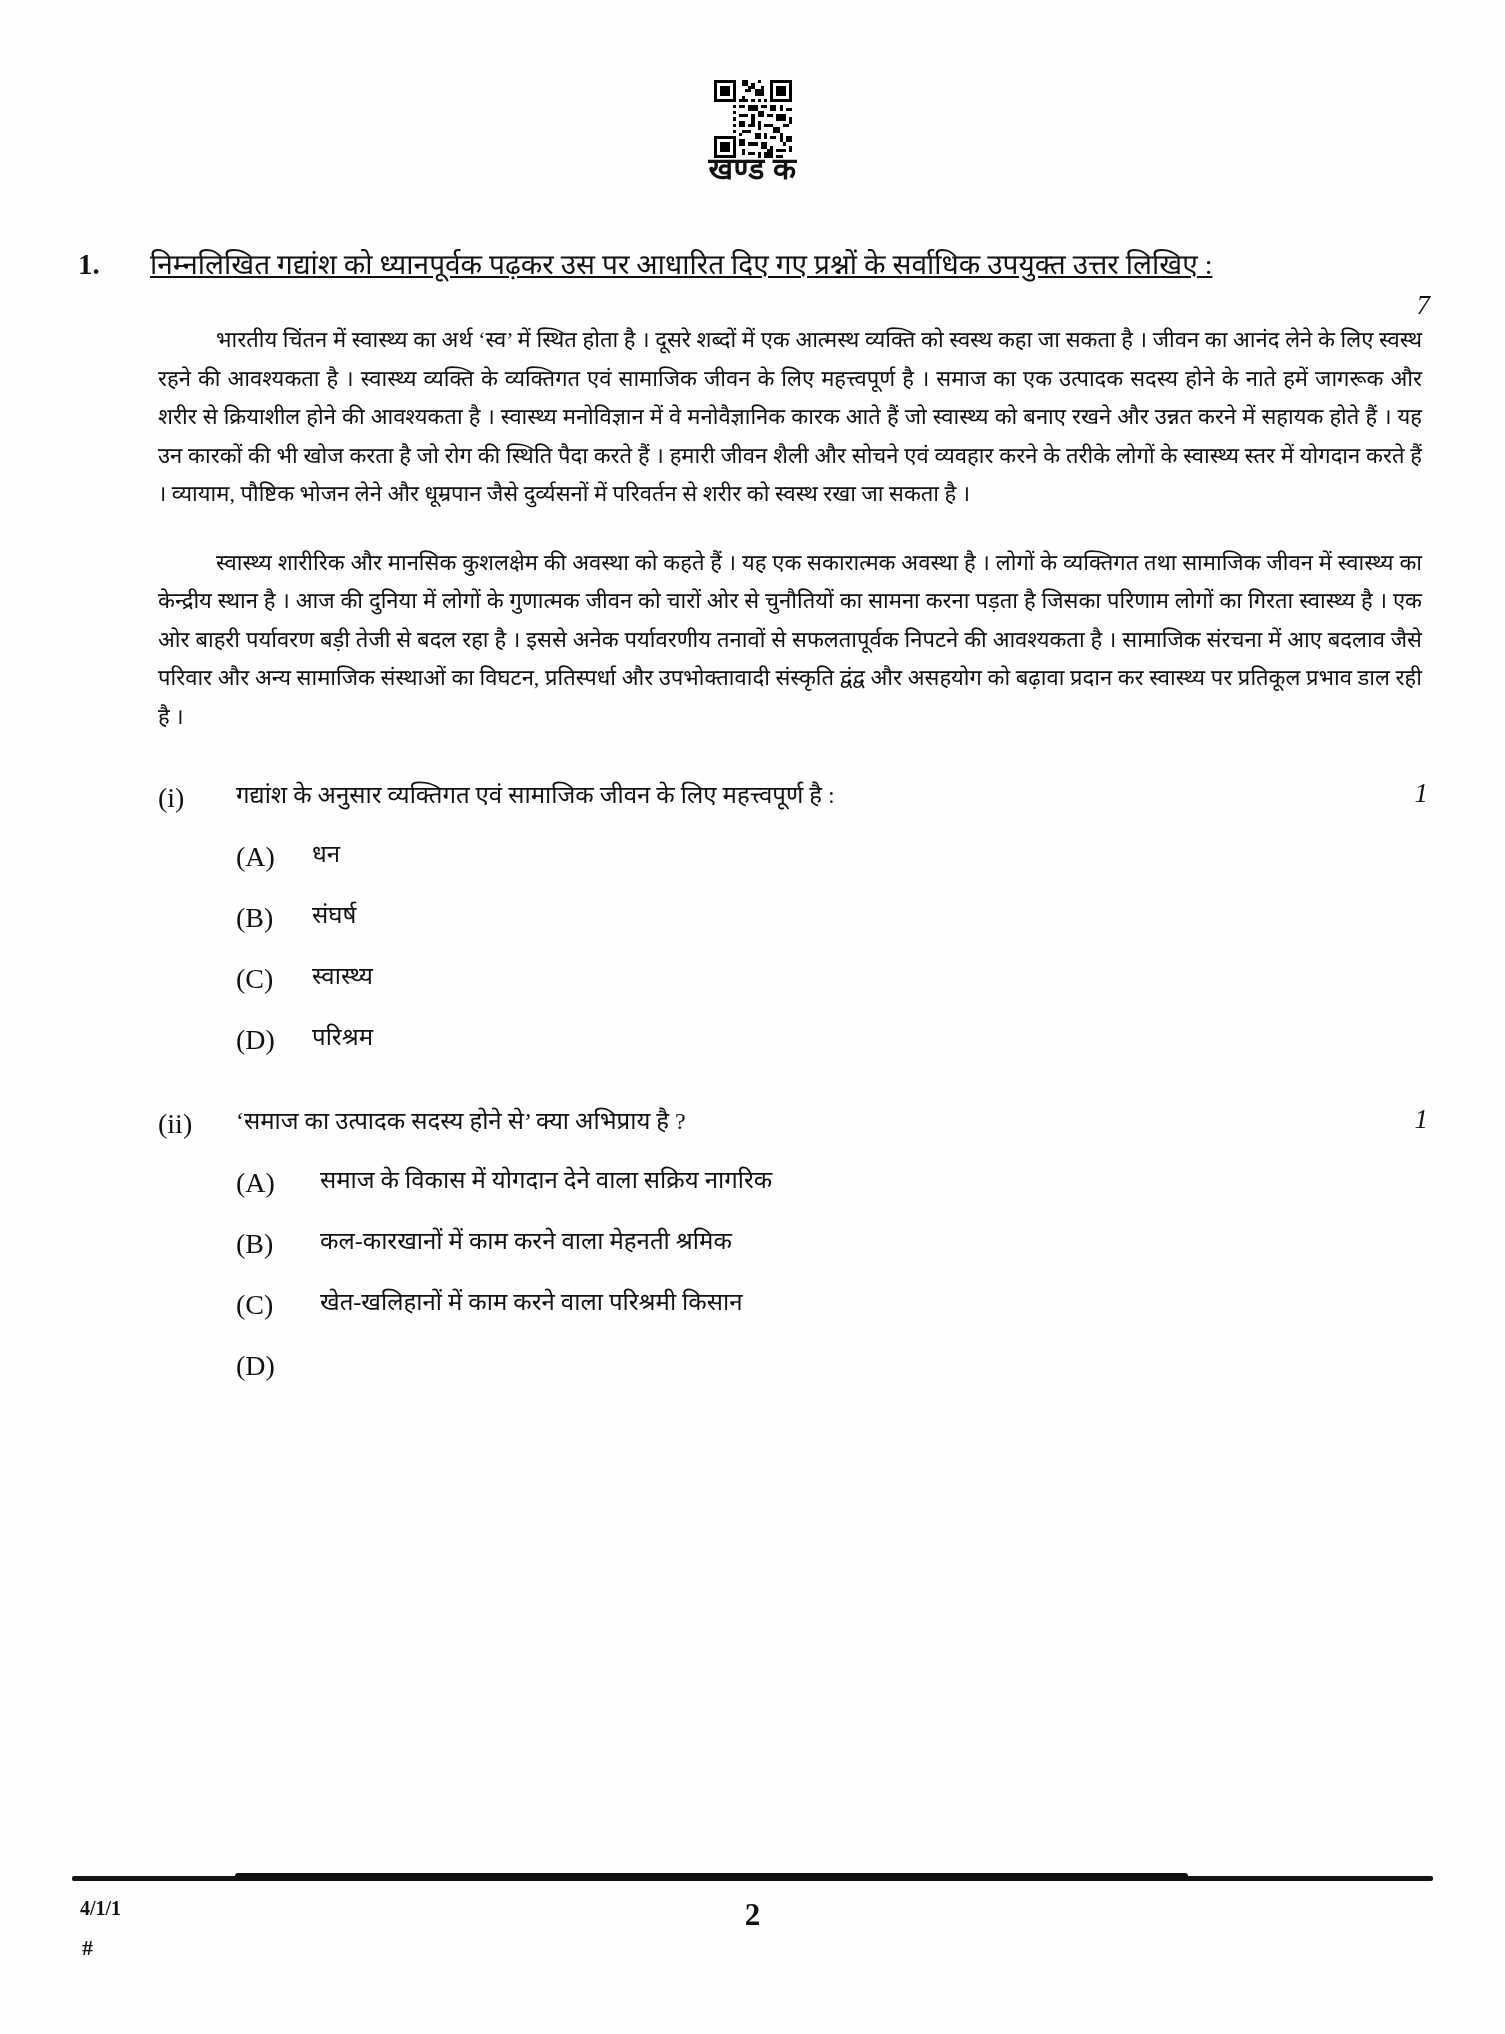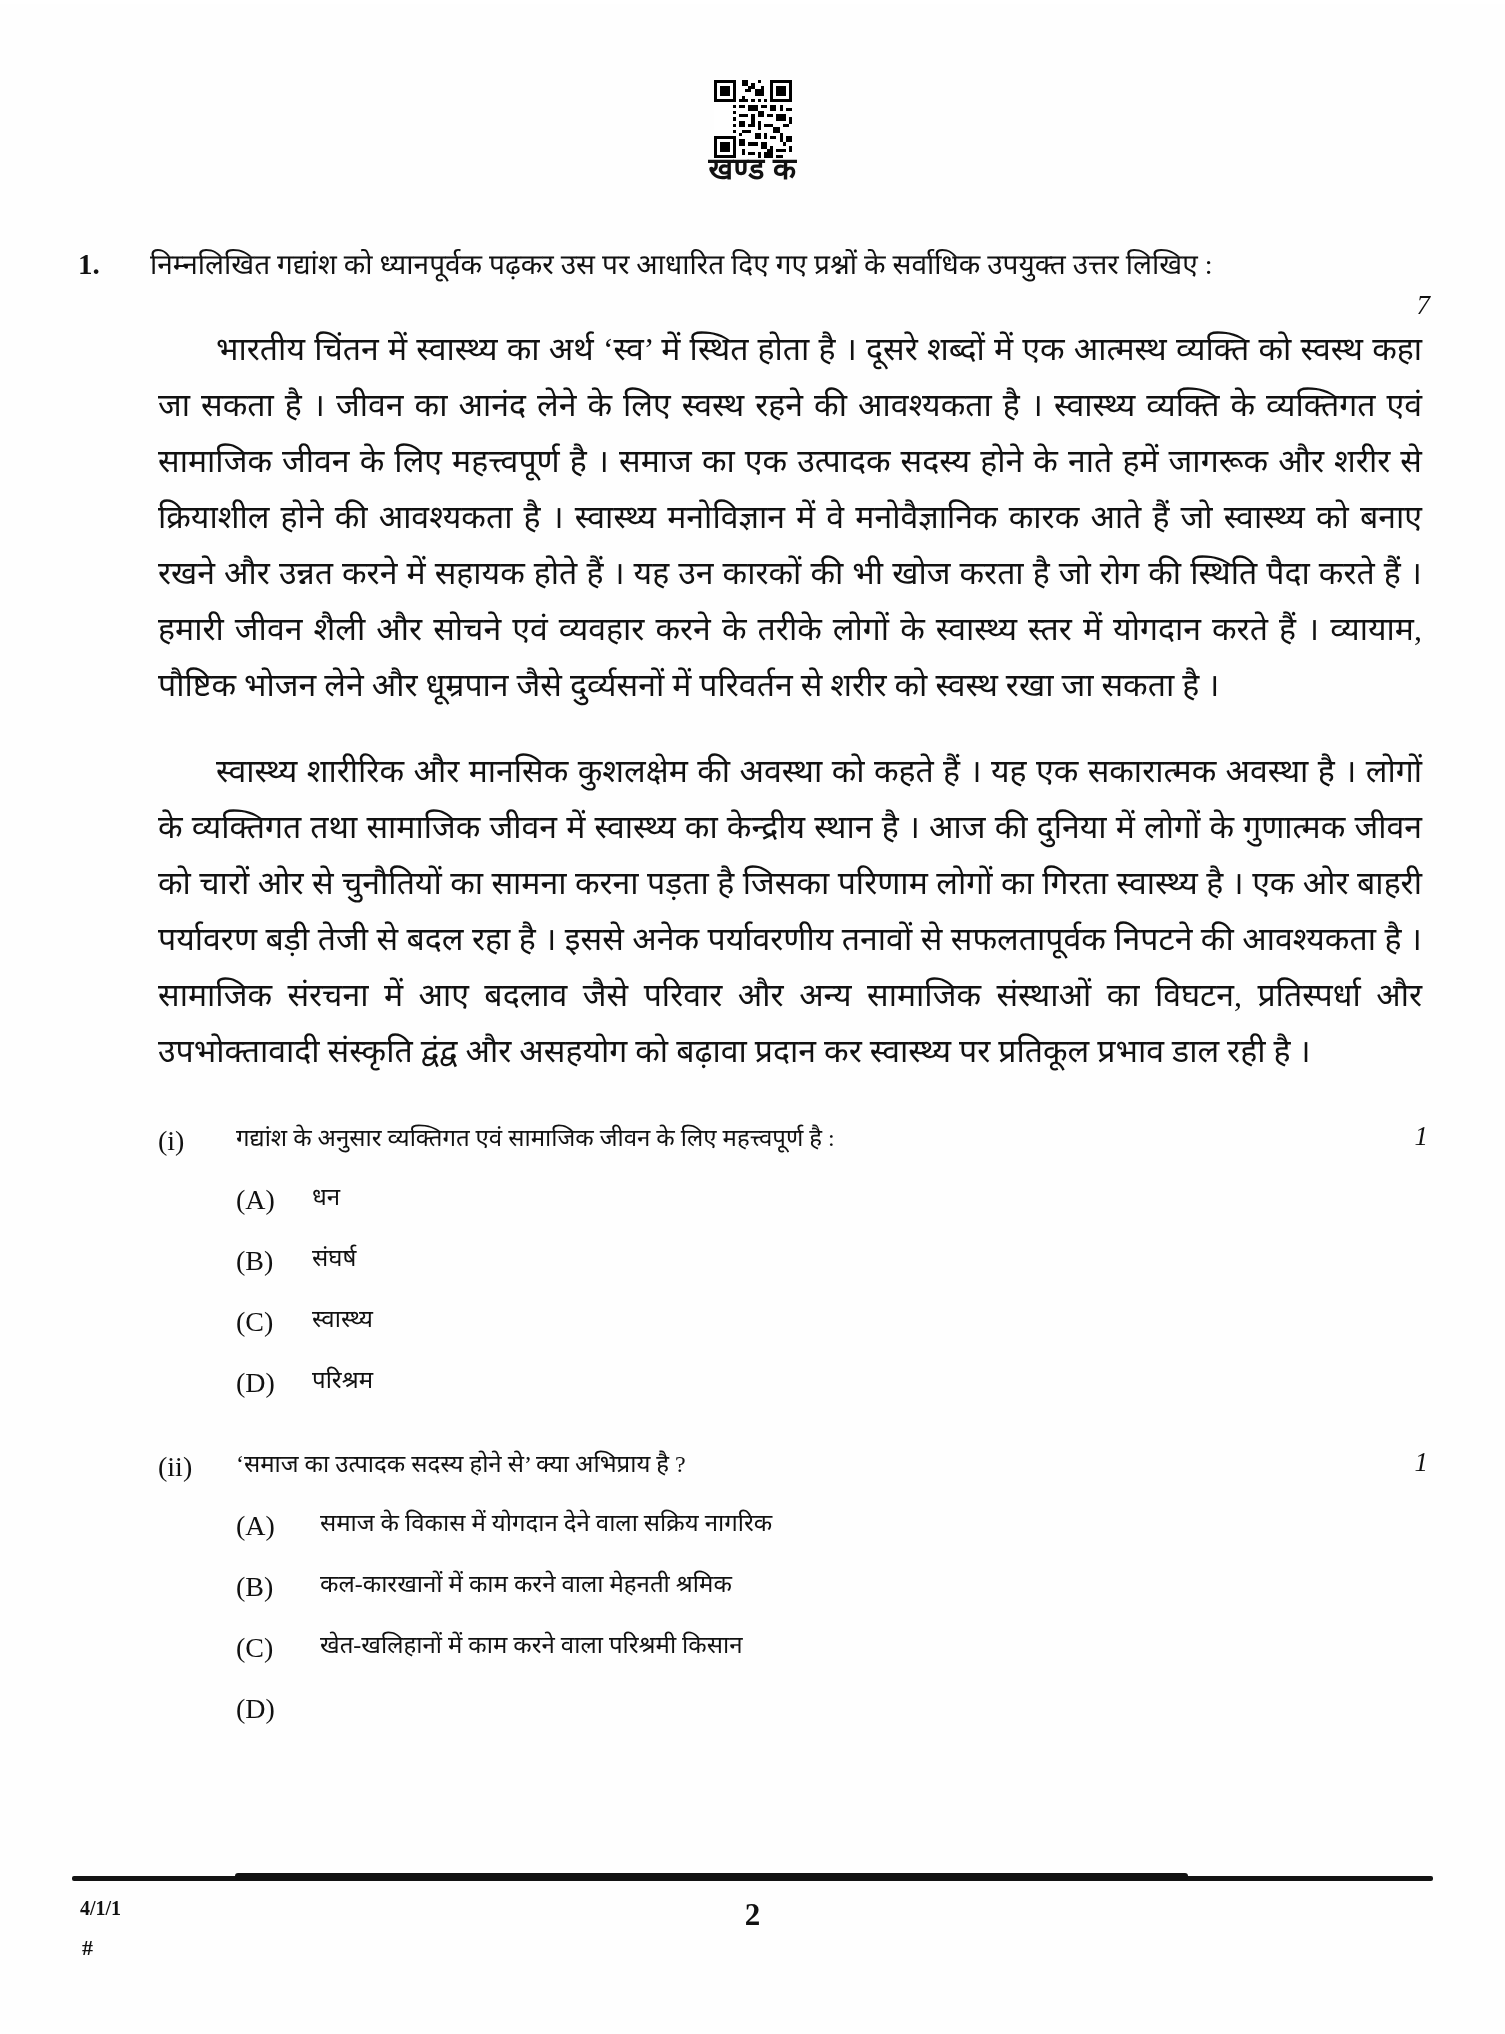--- a/index.html
+++ b/index.html
@@ -81,39 +81,40 @@
   .q-body {
     flex: 1 1 auto;
     position: relative;
   }
   .q-text {
     font-size: 28px;
     line-height: 1.62;
     text-align: justify;
     text-justify: inter-word;
     padding-right: 112px;
+    text-decoration: underline;
   }
   .marks {
     position: absolute;
     right: 8px;
     font-style: italic;
     font-size: 27px;
     font-family: "Liberation Serif", "DejaVu Serif", serif;
   }
   .marks-main { top: 48px; }
 
   
   .passage {
     margin-top: 34px;
     padding-left: 80px;
     padding-right: 16px;
   }
   .passage p {
     margin: 0 0 30px 0;
-    font-size: 32px;
+    font-size: 22px;
     line-height: 1.75;
     text-align: justify;
     text-justify: inter-word;
     text-indent: 58px;
   }
   .passage p:last-child { margin-bottom: 0; }
 
   
   .subq {
     margin-top: 40px;

